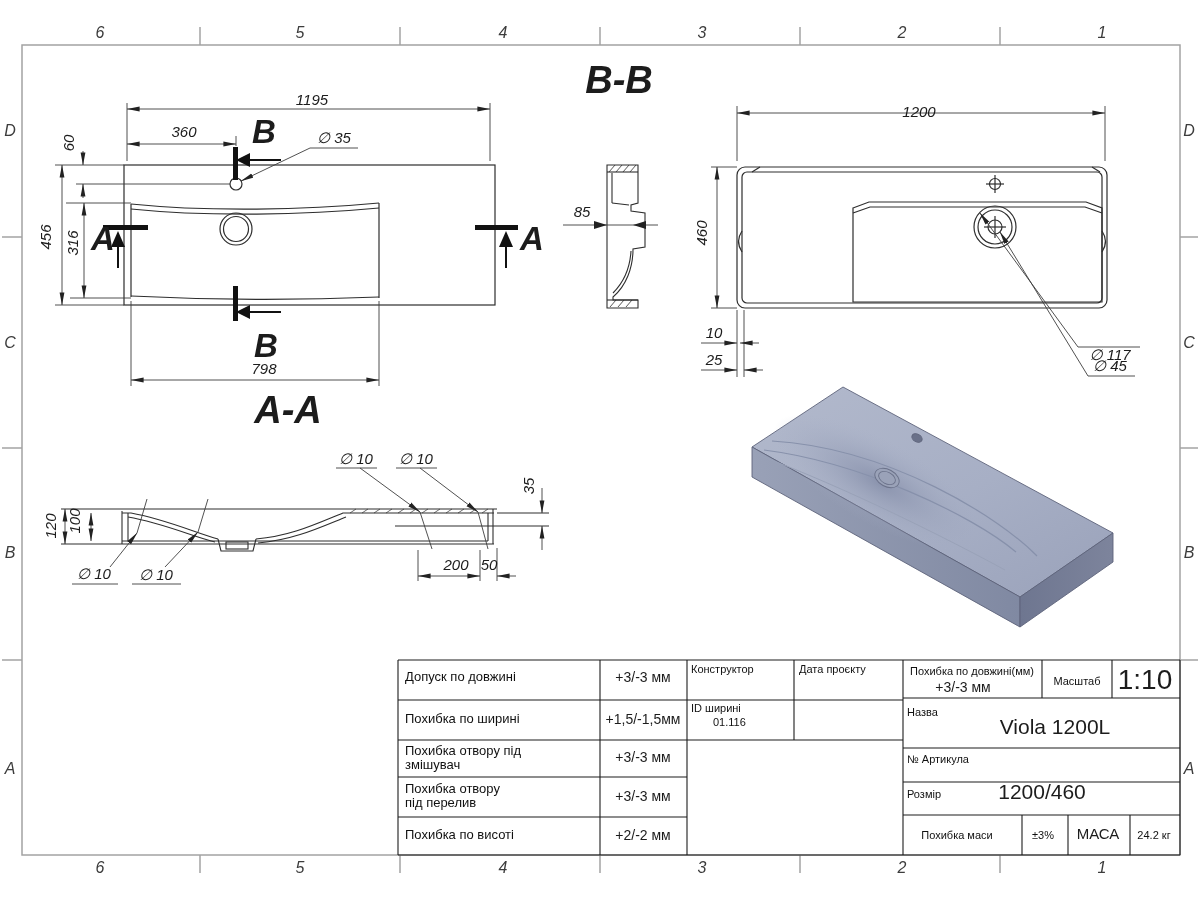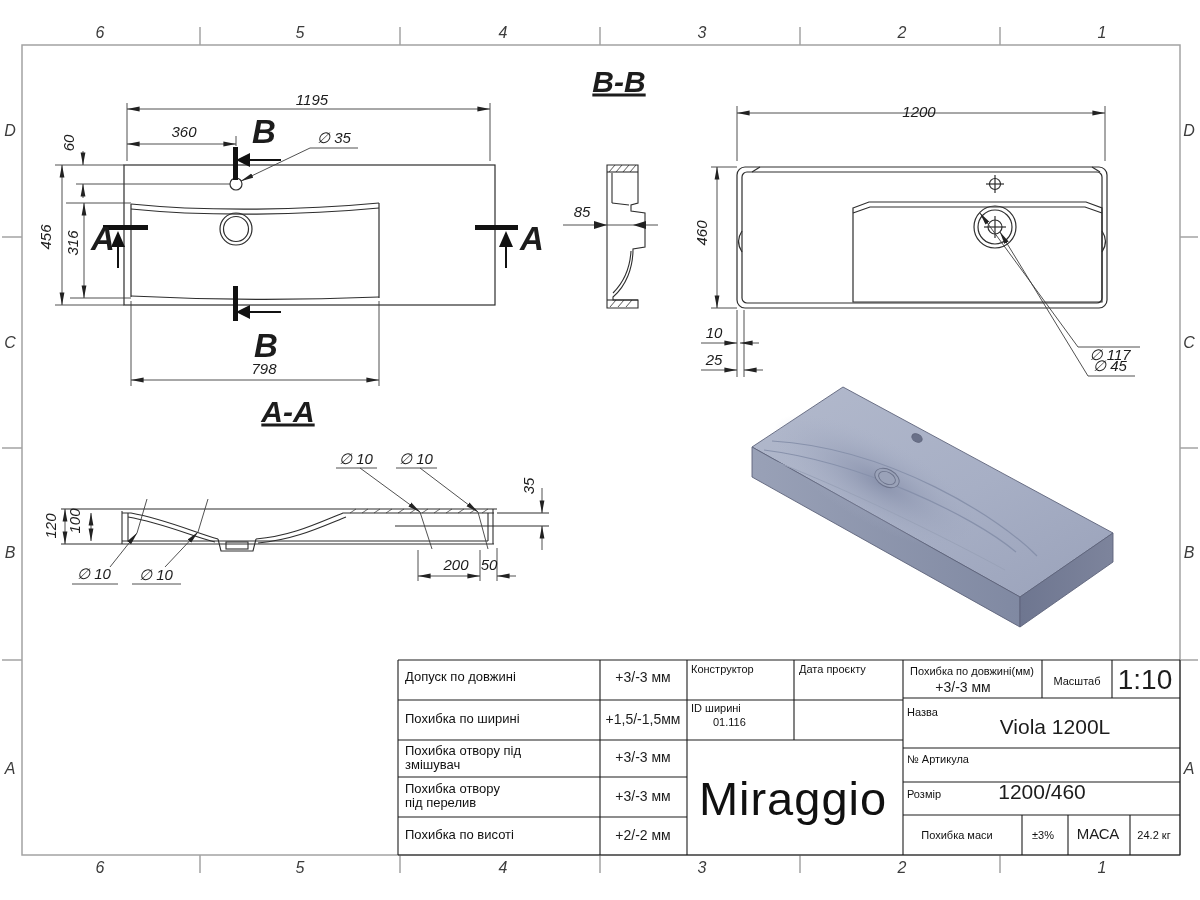--- a/index.html
+++ b/index.html
@@ -4,21 +4,21 @@
 <style>
   html,body{margin:0;padding:0;background:#fff;}
   .sheet{position:relative;width:1200px;height:900px;background:#fff;overflow:hidden;
          font-family:"Liberation Sans",sans-serif;}
   .art{position:absolute;left:0;top:0;}
   .t{position:absolute;transform:translate(-50%,-50%);font:italic 15px/1.1 "Liberation Sans",sans-serif;
      color:#1c1c1c;white-space:pre;}
   .rot{transform:translate(-50%,-50%) rotate(-90deg);}
   .fr{font-style:italic;font-size:16px;color:#3c3c3c;}
   .mark{font-size:33px;font-weight:bold;}
-  .vt{font-size:30px;font-weight:bold;text-decoration:underline;}
+  .vt{font-size:38px;font-weight:bold;}
   .tb{font-style:normal;font-size:13px;color:#111;}
   .tb2{font-style:normal;font-size:13px;color:#111;white-space:pre-line;text-align:left;}
   .sm{font-style:normal;font-size:11px;color:#111;}
   .lft{transform:translate(0,-50%);}
   .val{font-style:normal;font-size:14px;}
   .name{font-style:normal;font-size:21px;}
   .size{font-style:normal;font-size:21px;text-align:center;}
   .scale{font-style:normal;font-size:28px;text-align:center;}
   .masa{font-style:normal;font-size:15px;}
   .logo{font-style:normal;font-size:47px;color:#101010;letter-spacing:1px;}
@@ -353,15 +353,14 @@
 <span class="t scale" style="left:1145px;top:680px">1:10</span>
 <span class="t sm lft" style="left:907px;top:712px">Назва</span>
 <span class="t name" style="left:1055px;top:727px">Viola 1200L</span>
 <span class="t sm lft" style="left:907px;top:759px">№ Артикула</span>
 <span class="t sm lft" style="left:907px;top:794px">Розмір</span>
 <span class="t size" style="left:1042px;top:792px">1200/460</span>
 <span class="t sm" style="left:957px;top:835px">Похибка маси</span>
 <span class="t sm" style="left:1043px;top:835px">±3%</span>
 <span class="t masa" style="left:1098px;top:834px">МАСА</span>
 <span class="t sm" style="left:1154px;top:835px">24.2 кг</span>
-<span class="t logo" style="left:793px;top:799px">Miraggio</span>
 
 </div>
 
 </body></html>

